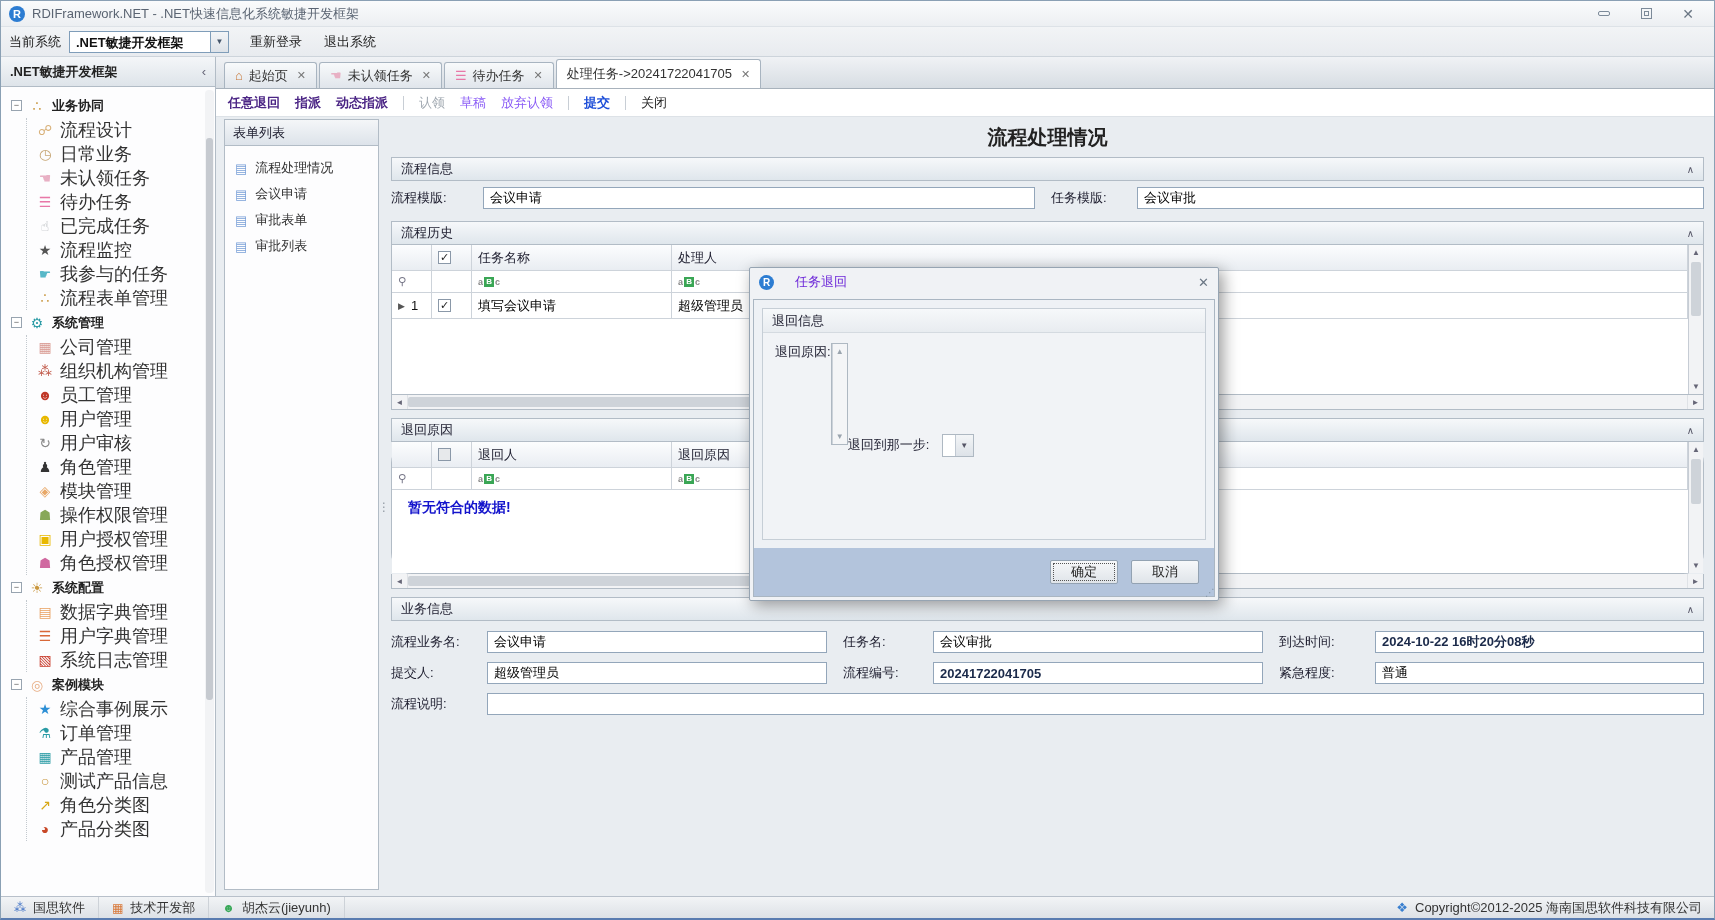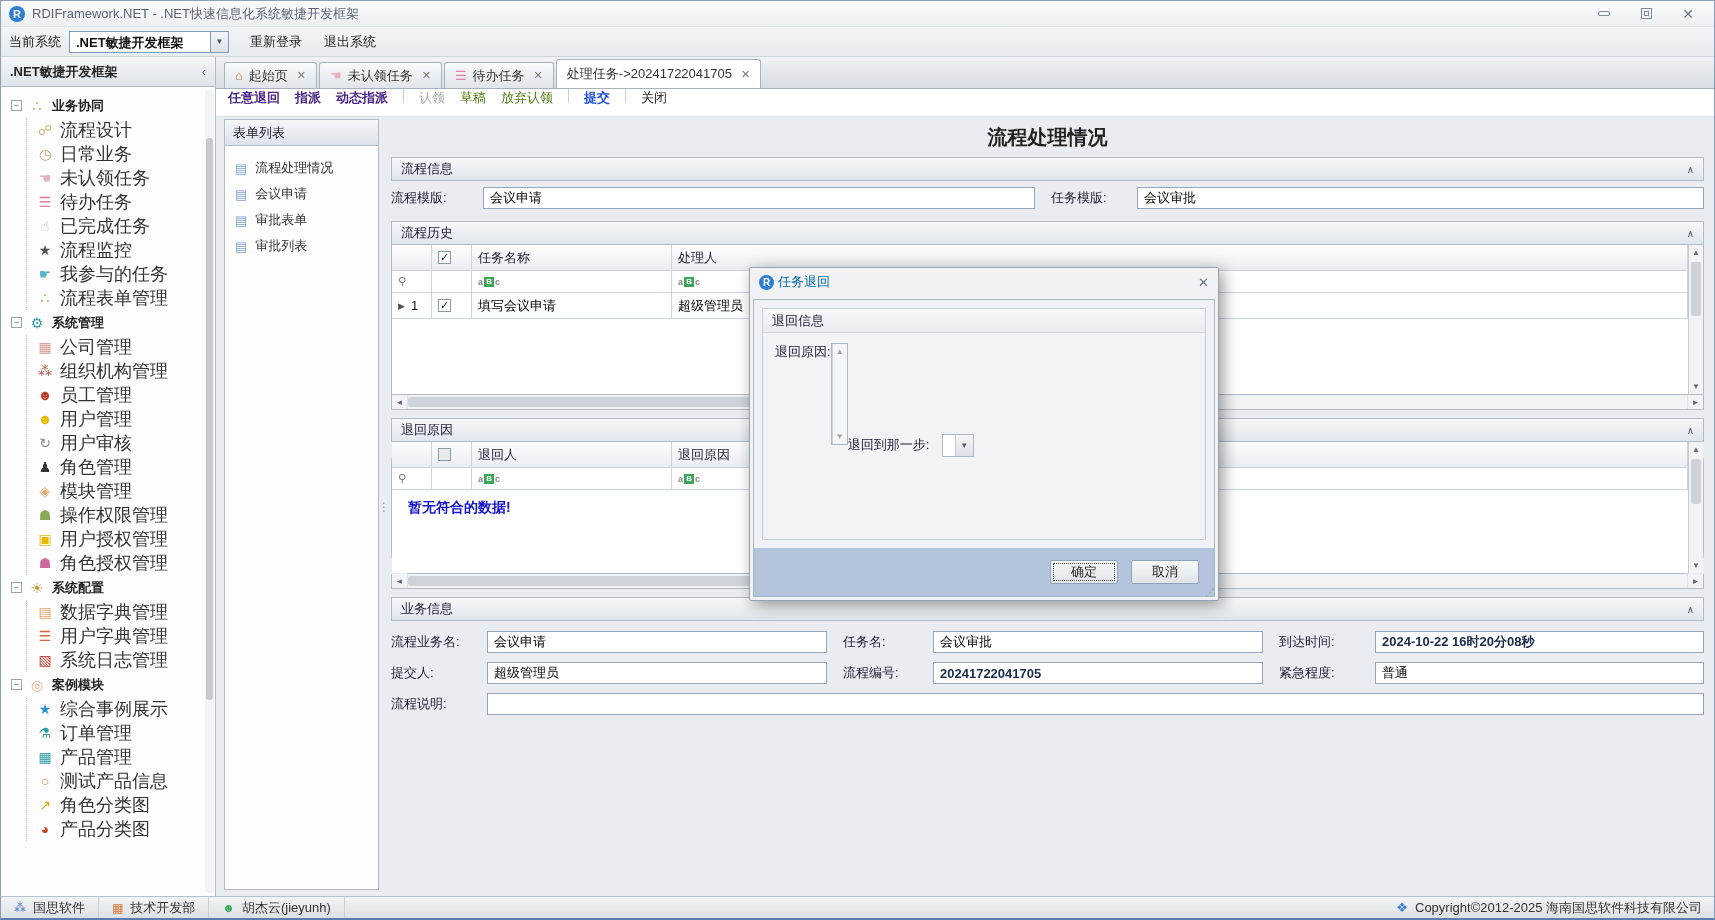--- a/index.html
+++ b/index.html
@@ -65,26 +65,26 @@
   
   .workspace{flex:1;display:flex;flex-direction:column;min-width:0;}
   .tabbar{height:32px;flex:0 0 auto;display:flex;align-items:flex-end;gap:2px;padding-left:8px;
           background:linear-gradient(#f0f2f5,#d7dde3);border-bottom:1px solid #a8b2bc;}
   .tab{height:26px;display:flex;align-items:center;padding:0 10px;border:1px solid #a8b4c0;border-bottom:none;
        border-radius:3px 3px 0 0;background:linear-gradient(#f8fafb,#e0e5eb);font-size:13px;color:#333;cursor:pointer;white-space:nowrap;}
   .tab .ticn{margin-right:6px;font-size:13px;}
   .tab .tclose{margin-left:9px;font-size:11px;color:#777;cursor:pointer;}
   .tab.active{height:29px;background:#fff;}
 
-  .actionbar{height:28px;flex:0 0 auto;display:flex;align-items:flex-start;gap:0;padding-left:12px;
+  .actionbar{height:28px;flex:0 0 auto;display:flex;align-items:center;gap:0;padding-left:12px;
              background:#fff;border-bottom:1px solid #dde2e7;}
   .alink{font-size:13px;margin-right:15px;cursor:pointer;white-space:nowrap;}
   .alink.purple{color:#4b2585;font-weight:bold;}
   .alink.disabled{color:#a2aab2;}
-  .alink.green{color:#4d7c0f;}
+  .alink.green{color:#8b5cf6;}
   .alink.blue{color:#1d4ed8;font-weight:bold;}
   .alink.dark{color:#222;}
   .asep{width:1px;height:14px;background:#c8ced5;margin-right:15px;}
 
   .content{flex:1;display:flex;min-height:0;background:#e9edf1;}
 
   
   .formpanel{width:155px;flex:0 0 auto;margin:2px 0 6px 8px;display:flex;flex-direction:column;
              border:1px solid #b2bcc6;background:#fdfdfe;}
   .fphead{height:26px;flex:0 0 auto;display:flex;align-items:center;padding:0 8px;font-size:13px;color:#223;
@@ -150,21 +150,21 @@
   .scell .sicon{font-size:12px;}
   .scell .slab{font-size:13px;color:#333;}
   .scopy{margin-left:auto;display:flex;align-items:center;gap:7px;padding-right:12px;font-size:13px;color:#333;}
 
   
   .dialog{position:absolute;left:748px;top:266px;width:470px;height:334px;z-index:40;display:flex;flex-direction:column;
           background:#f0f2f5;border:1px solid #96a4b2;border-radius:2px;box-shadow:4px 4px 16px rgba(0,0,0,.4);}
   .dtitle{height:28px;flex:0 0 auto;display:flex;align-items:center;padding:0 9px;}
   .dlogo{width:15px;height:15px;border-radius:50%;background:#2d7dd2;color:#fff;font-weight:bold;font-size:10px;
          line-height:15px;text-align:center;}
-  .dtext{margin-left:4px;font-size:13px;color:#0369a1;flex:1;}
+  .dtext{margin-left:21px;font-size:13px;color:#6d28d9;flex:1;}
   .dclose{color:#6a7684;font-size:13px;font-weight:bold;cursor:pointer;}
   .dbody{flex:1;margin:3px;border:1px solid #aab6c2;background:#eef1f5;display:flex;flex-direction:column;min-height:0;}
   .dgroup{flex:1;margin:8px;border:1px solid #c6ced6;display:flex;flex-direction:column;min-height:0;background:#f1f3f6;}
   .dghead{height:24px;flex:0 0 auto;display:flex;align-items:center;padding:0 9px;font-size:13px;color:#223;
           background:linear-gradient(#f6f8fa,#e8ecf0);border-bottom:1px solid #d4dae0;}
   .dgbody{flex:1;padding:10px 12px 8px 12px;display:flex;flex-direction:row;min-height:0;}
   .dlabel{font-size:13px;color:#223;margin-bottom:7px;}
   .dtextarea{height:102px;background:#fff;border:1px solid #aeb8c2;display:flex;}
   .taflex{flex:1;}
   .tascroll{width:15px;border-left:1px solid #cdd3da;background:#f4f5f7;display:flex;flex-direction:column;justify-content:space-between;}

